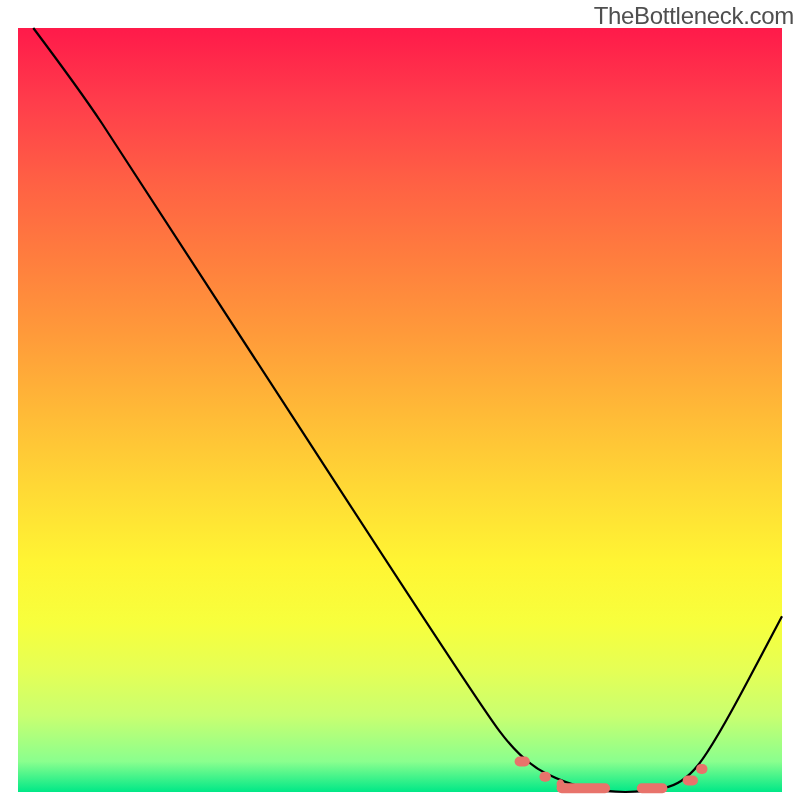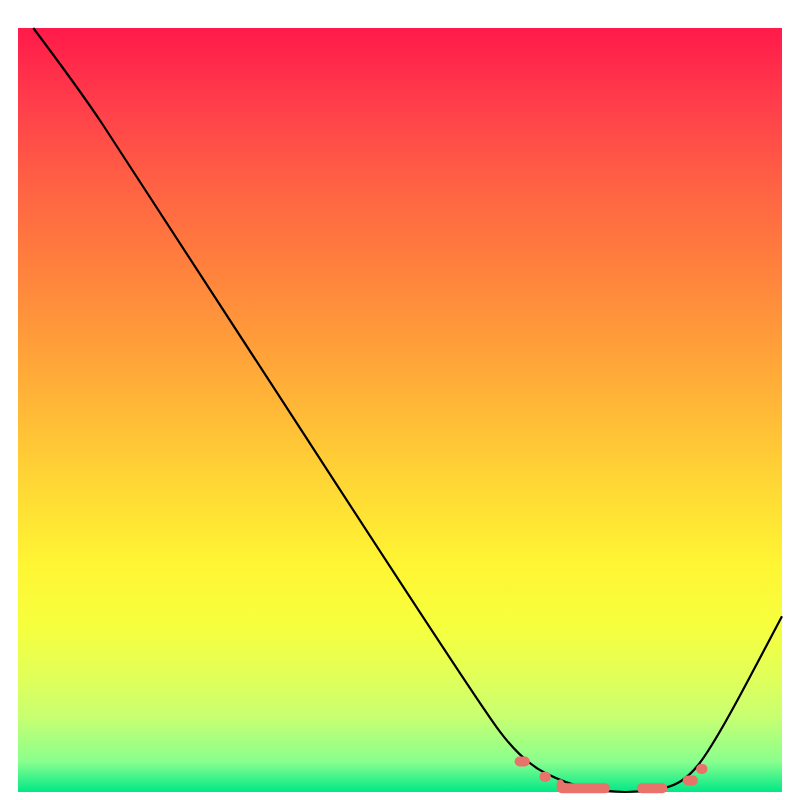--- a/index.html
+++ b/index.html
@@ -53,20 +53,21 @@
     top: 0;
     width: 764px;
     height: 764px;
     overflow: visible;
   }
 </style>
 </head>
 <body>
 
 <div class="container">
+  <div class="watermark">TheBottleneck.com</div>
   <div class="plot">
     <svg class="curve" viewBox="0 0 764 764">
       <path id="curvePath" fill="none" stroke="#000000" stroke-width="2.2" d="M 15.280000000000001,0 Q 61.120000000000005,61.120000000000005 84.04,95.5 Q 106.96000000000001,129.88 282.68,401.1 Q 458.4,672.32 481.32,702.8800000000001 Q 504.24,733.44 527.16,744.9000000000001 Q 550.0799999999999,756.36 569.18,760.1800000000001 Q 588.28,764 607.38,764 Q 626.48,764 645.5799999999999,760.1800000000001 Q 664.68,756.36 679.96,737.26 Q 695.24,718.16 729.62,653.22 L 764,588.28"></path>
       <g id="markers">
           <rect x="496.6" y="728.44" width="15.280000000000001" height="10" rx="5" fill="#e8736b"></rect>
           <rect x="521.43" y="743.72" width="11.459999999999999" height="10" rx="5" fill="#e8736b"></rect>
           <rect x="538.6199999999999" y="751.36" width="7.640000000000001" height="10" rx="5" fill="#e8736b"></rect>
           <rect x="538.62" y="755.18" width="53.480000000000004" height="10" rx="5" fill="#e8736b"></rect>
           <rect x="618.84" y="755.18" width="30.560000000000002" height="10" rx="5" fill="#e8736b"></rect>
           <rect x="664.6800000000001" y="747.54" width="15.280000000000001" height="10" rx="5" fill="#e8736b"></rect>

